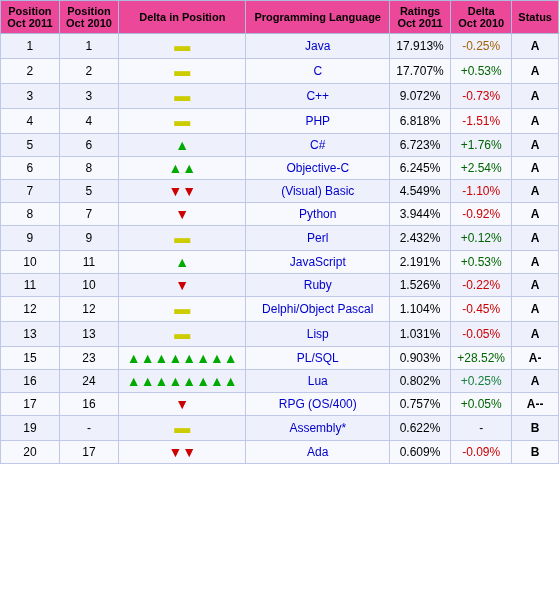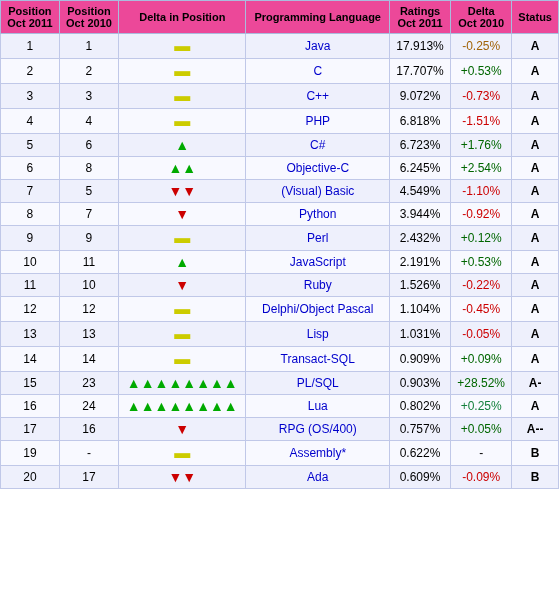--- a/index.html
+++ b/index.html
@@ -176,29 +176,20 @@
       <tr>
     <td>13</td>
     <td>13</td>
     <td><span style="color:#cccc00;font-size:16px;font-weight:bold;">▬</span></td>
     <td class="lang">Lisp</td>
     <td class="rating">1.031%</td>
     <td style="color:#cc0000">-0.05%</td>
     <td class="status">A</td>
   </tr>
       <tr>
-    <td>14</td>
-    <td>14</td>
-    <td><span style="color:#cccc00;font-size:16px;font-weight:bold;">▬</span></td>
-    <td class="lang">Transact-SQL</td>
-    <td class="rating">0.909%</td>
-    <td style="color:#006600">+0.09%</td>
-    <td class="status">A</td>
-  </tr>
-      <tr>
     <td>15</td>
     <td>23</td>
     <td><span style="color:#00aa00;font-size:14px;">▲▲▲▲▲▲▲▲</span></td>
     <td class="lang">PL/SQL</td>
     <td class="rating">0.903%</td>
     <td style="color:#006600">+28.52%</td>
     <td class="status">A-</td>
   </tr>
       <tr>
     <td>16</td>

